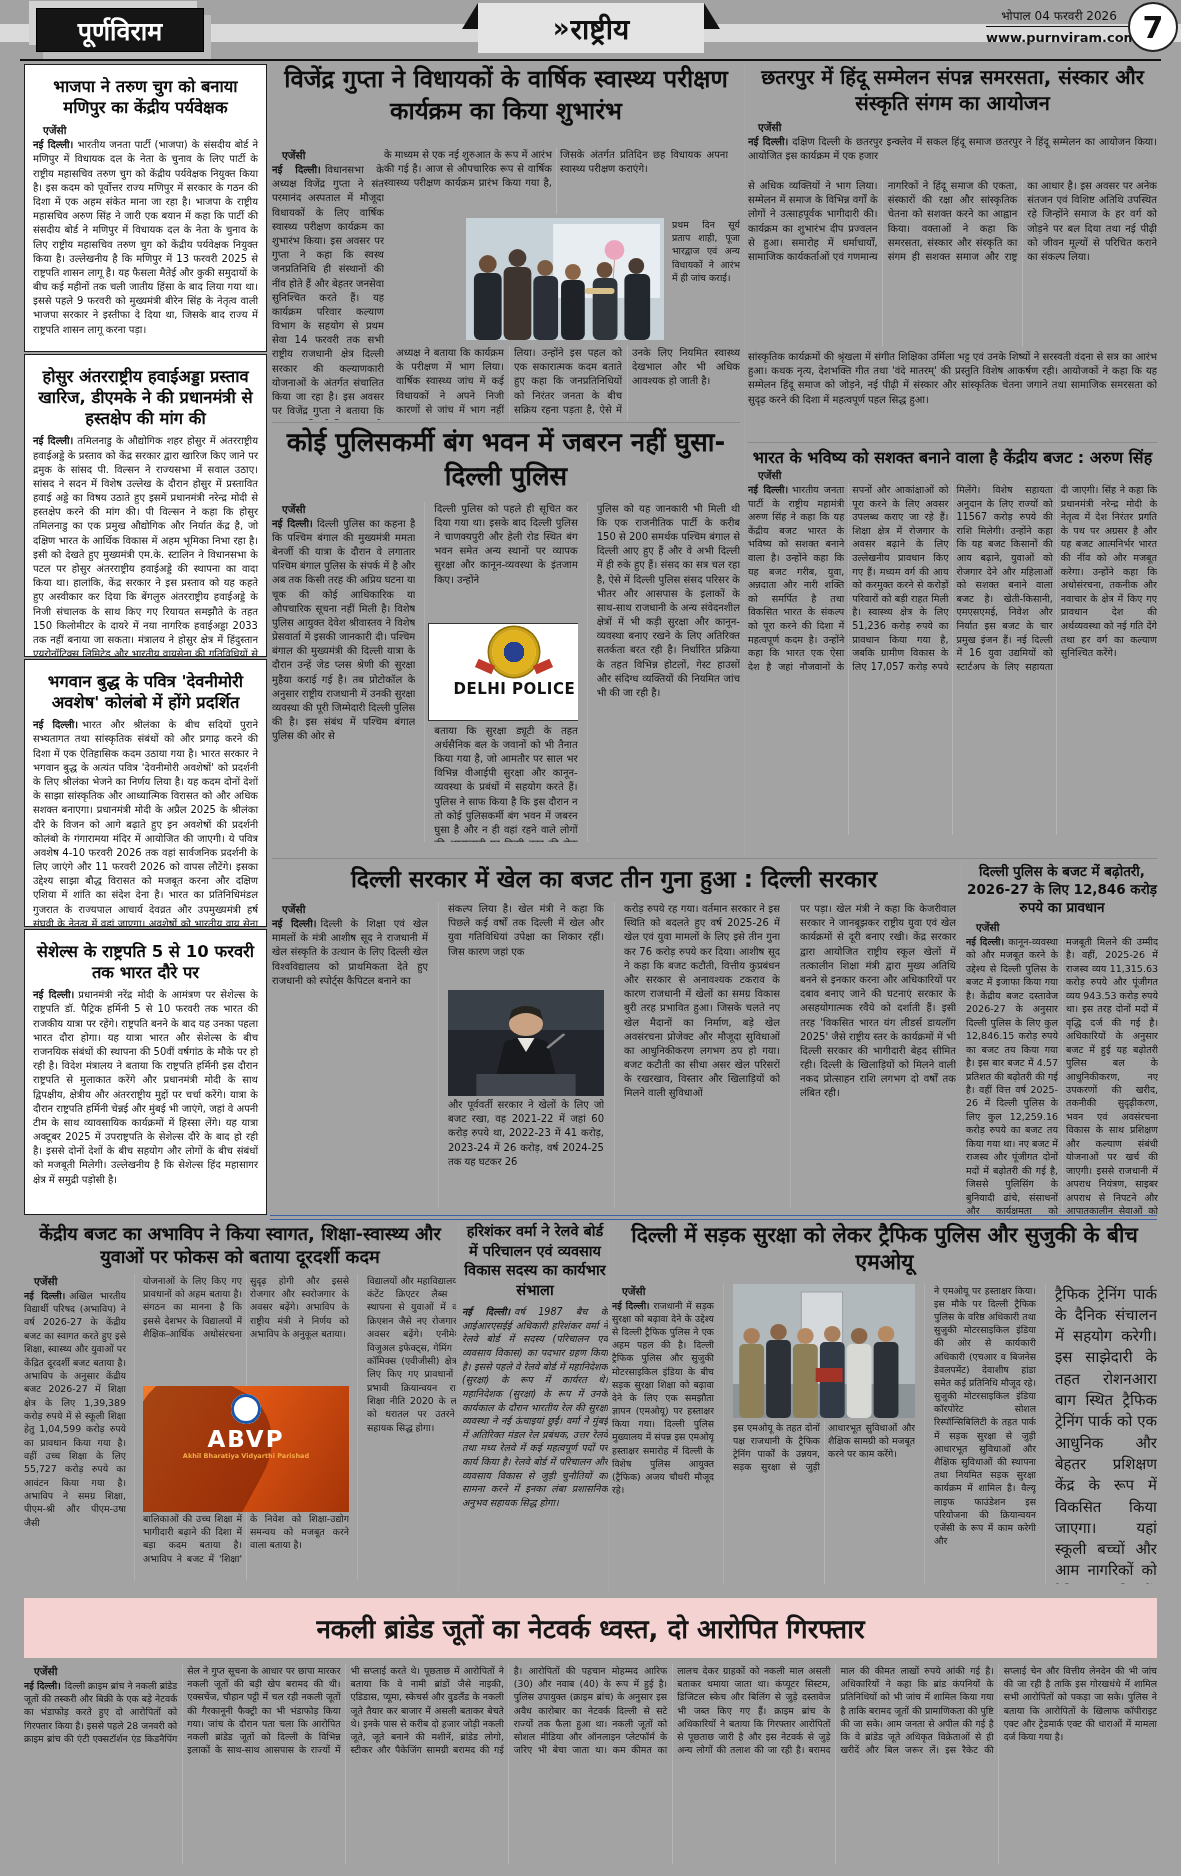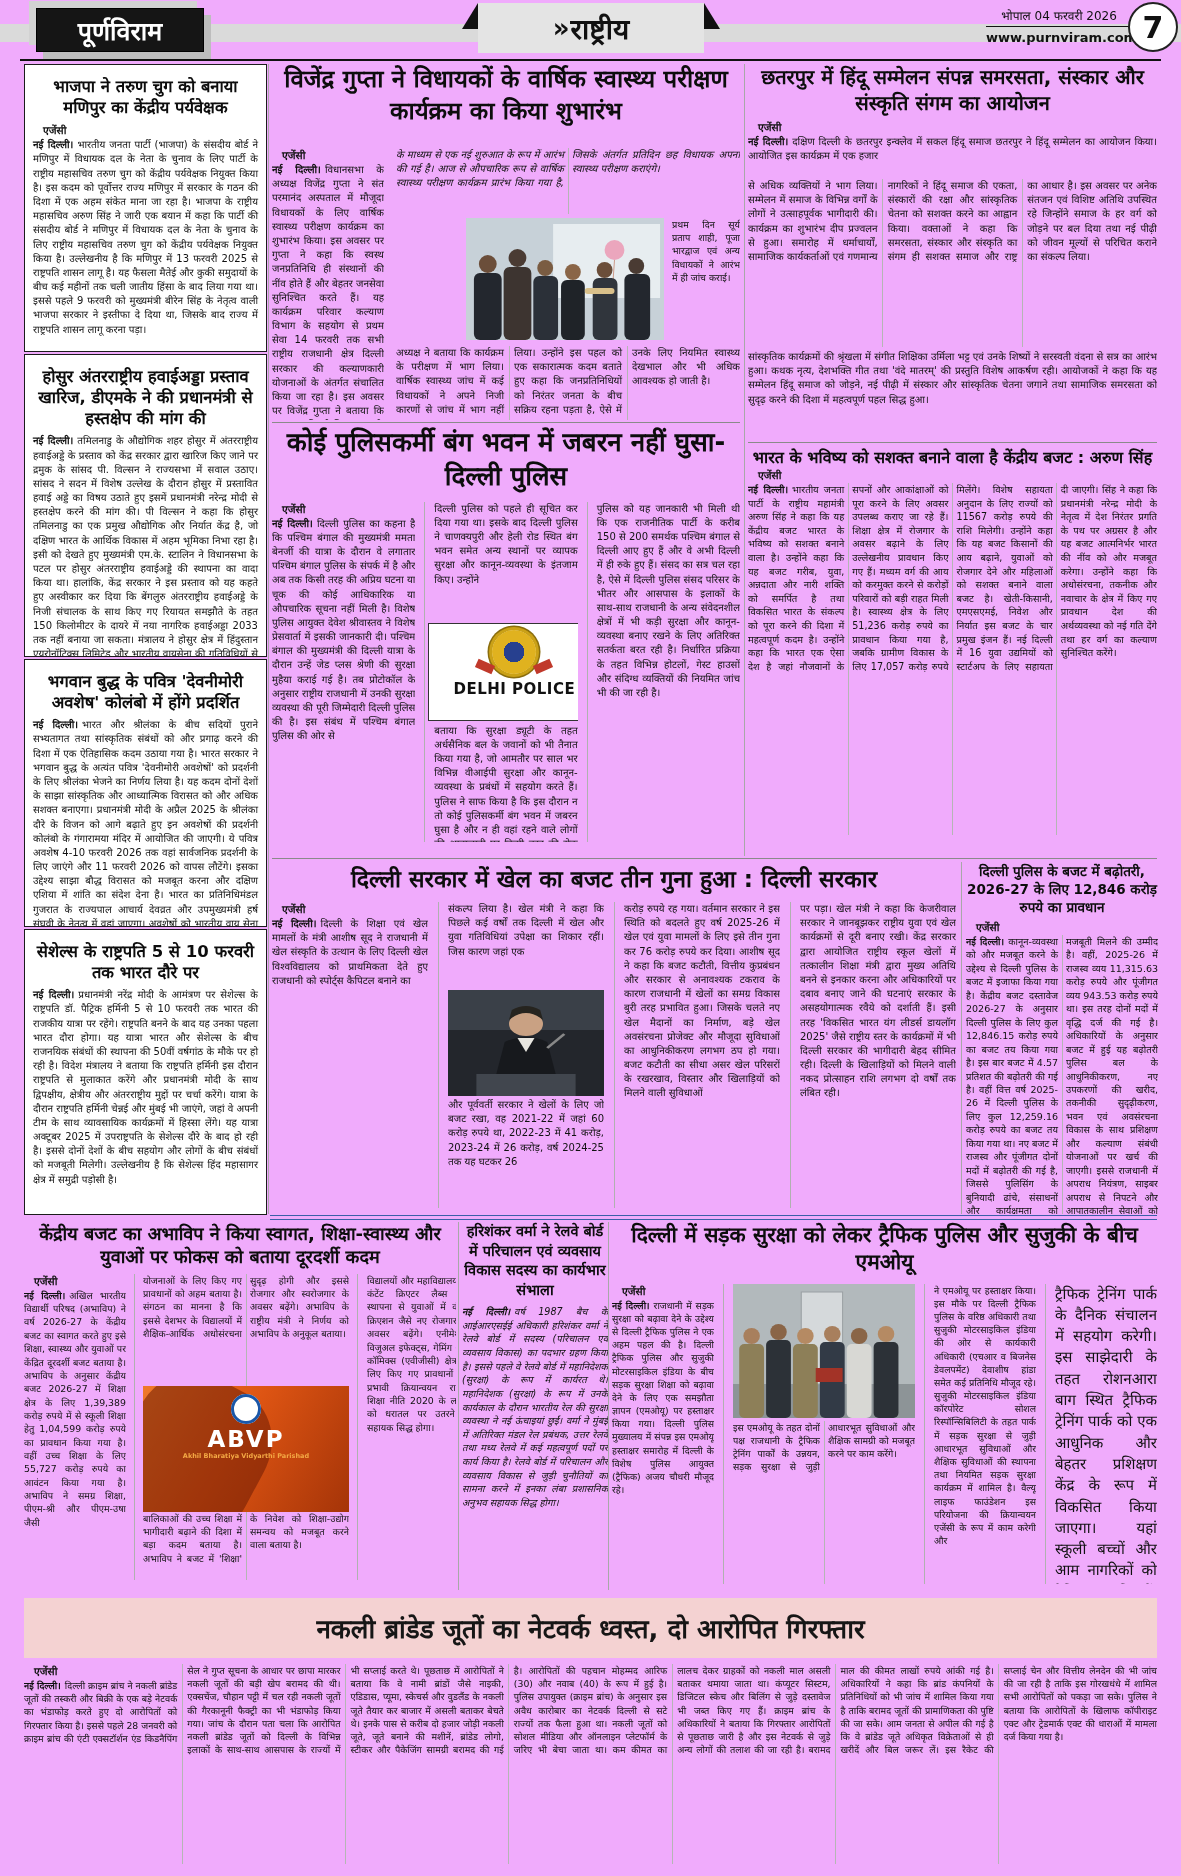--- a/index.html
+++ b/index.html
@@ -1,16 +1,16 @@
 <!DOCTYPE html>
 <html><head>
 <meta charset="utf-8">
 <style>
   html,body{margin:0;padding:0;background:#e8e8e4;}
-  .page{position:relative;width:1181px;height:1876px;background:#f0abfc;font-family:"DejaVu Sans",sans-serif;color:#111;margin:0 auto;overflow:hidden;}
+  .page{position:relative;width:1181px;height:1876px;background:#a3a3a3;font-family:"DejaVu Sans",sans-serif;color:#111;margin:0 auto;overflow:hidden;}
   .sec{position:absolute;}
   
   .head-bar{position:absolute;left:0;top:24px;width:100%;height:18px;background:#dadada;}
   .masthead{position:absolute;left:36px;top:8px;width:166px;height:42px;background:#151515;color:#fff;display:flex;align-items:center;justify-content:center;font-size:25px;font-weight:700;border:1px solid #000;box-shadow:7px 7px 0 #bdbdbd,-7px -7px 0 #d2d2d2;}
   .section-box{position:absolute;left:478px;top:3px;width:226px;height:50px;background:#e4e4e4;display:flex;align-items:center;justify-content:center;font-size:28px;font-weight:700;}
   .section-box::before{content:"";position:absolute;left:-16px;top:0;border-bottom:26px solid #111;border-left:16px solid transparent;}
   .section-box::after{content:"";position:absolute;right:-16px;top:0;border-bottom:26px solid #111;border-right:16px solid transparent;}
   .arrows{font-size:26px;font-weight:700;margin-right:4px;letter-spacing:-3px;}
   .head-right{position:absolute;left:986px;top:7px;width:146px;text-align:center;}
   .date-line{font-size:12px;font-weight:400;border-bottom:1.5px solid #111;padding-bottom:2px;margin-bottom:3px;white-space:nowrap;}
@@ -30,21 +30,21 @@
   .clip{overflow:hidden;}
   .cols3{column-count:3;column-gap:10px;column-rule:1px solid #b5b5b5;}
   .cols2{column-count:2;column-gap:8px;column-rule:1px solid #b5b5b5;}
   .flexrow{display:flex;}
   .fcol{flex:1;min-width:0;overflow:hidden;}
   .fcol + .fcol, .fmid + .fcol, .fcol + .fmid{border-left:1px solid #b0b0b0;padding-left:9px;}
   
   .sec-health{left:272px;top:64px;width:468px;height:358px;}
   .h-head{font-size:24px;line-height:1.32;text-align:center;}
   .h-col1{position:absolute;left:0;top:84px;width:112px;height:272px;overflow:hidden;}
-  .h-top{position:absolute;left:124px;top:84px;width:344px;height:66px;overflow:hidden;font-style:italic;}
+  .h-top{position:absolute;left:112px;top:84px;width:344px;height:66px;overflow:hidden;}
   .h-photo{position:absolute;left:194px;top:154px;width:198px;height:122px;}
   .h-side{position:absolute;left:400px;top:154px;width:68px;height:122px;overflow:hidden;}
   .h-bottom{position:absolute;left:124px;top:282px;width:344px;height:74px;overflow:hidden;}
   .sec-chhatarpur{left:748px;top:64px;width:409px;height:376px;overflow:hidden;}
   .c-head{font-size:20px;line-height:1.3;text-align:center;margin-bottom:4px;}
   .c-cols{height:168px;margin-top:14px;}
   .c-wide{height:80px;margin-top:3px;}
   .sec-bang{left:272px;top:426px;width:468px;height:430px;overflow:hidden;}
   .b-head{font-size:26px;line-height:1.3;text-align:center;}
   .b-body{margin-top:8px;height:340px;gap:9px;}

